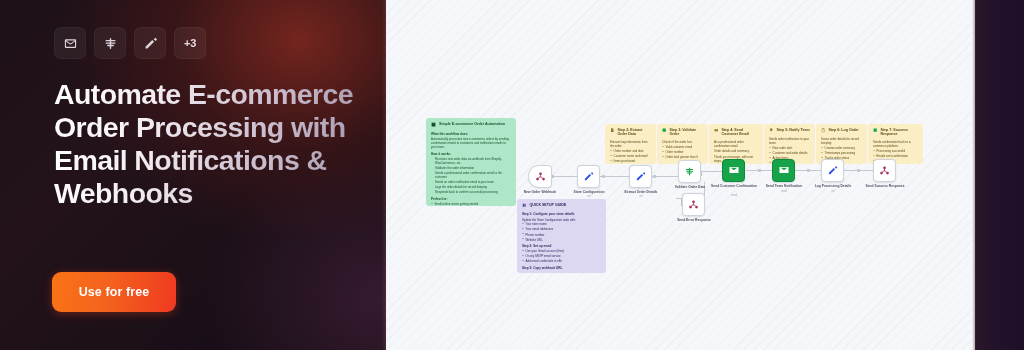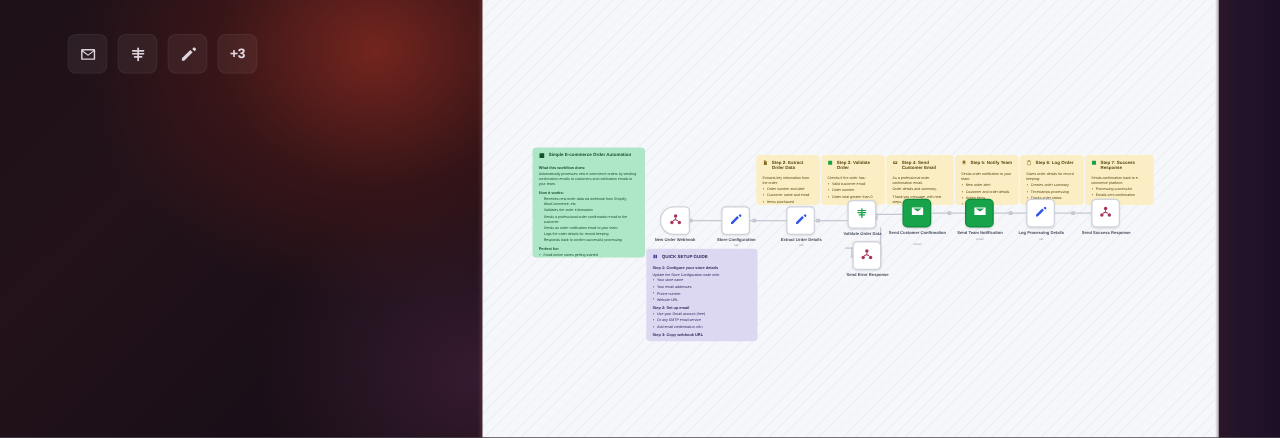--- a/index.html
+++ b/index.html
@@ -142,21 +142,23 @@
           <svg width="15" height="15" viewBox="0 0 24 24" fill="currentColor">
             <path d="M4 17.1 14.8 6.3l3 3L7 20.1H4v-3Zm13.2-12 1.6-1.6a1.3 1.3 0 0 1 1.9 0l1.1 1.1a1.3 1.3 0 0 1 0 1.9l-1.6 1.6-3-3Z"></path>
           </svg>
         </span>
       </div>
       <div class="icon-btn">
         <span class="plus-txt">+3</span>
       </div>
     </div>
 
-
+    <h1 class="headline">Automate E-commerce Order Processing with Email Notifications &amp; Webhooks</h1>
+
+    <button class="cta">Use for free</button>
   </div>
 
   <div class="canvas">
 
     <div class="note note-green" style="left:40px; top:118px; width:90px; height:88px;">
       <div class="note-title">
         <span class="nt-ico">
           <svg width="5" height="5" viewBox="0 0 24 24" fill="#13532c">
             <path d="M4 4h16v16H4z" opacity=".18"></path>
               <path d="M4 3h16a1 1 0 0 1 1 1v16a1 1 0 0 1-1 1H4a1 1 0 0 1-1-1V4a1 1 0 0 1 1-1Zm3.6 9.3 2.2 2.2 5.1-5.1 1.5 1.5-6.6 6.6-3.7-3.7 1.5-1.5Z"></path>

